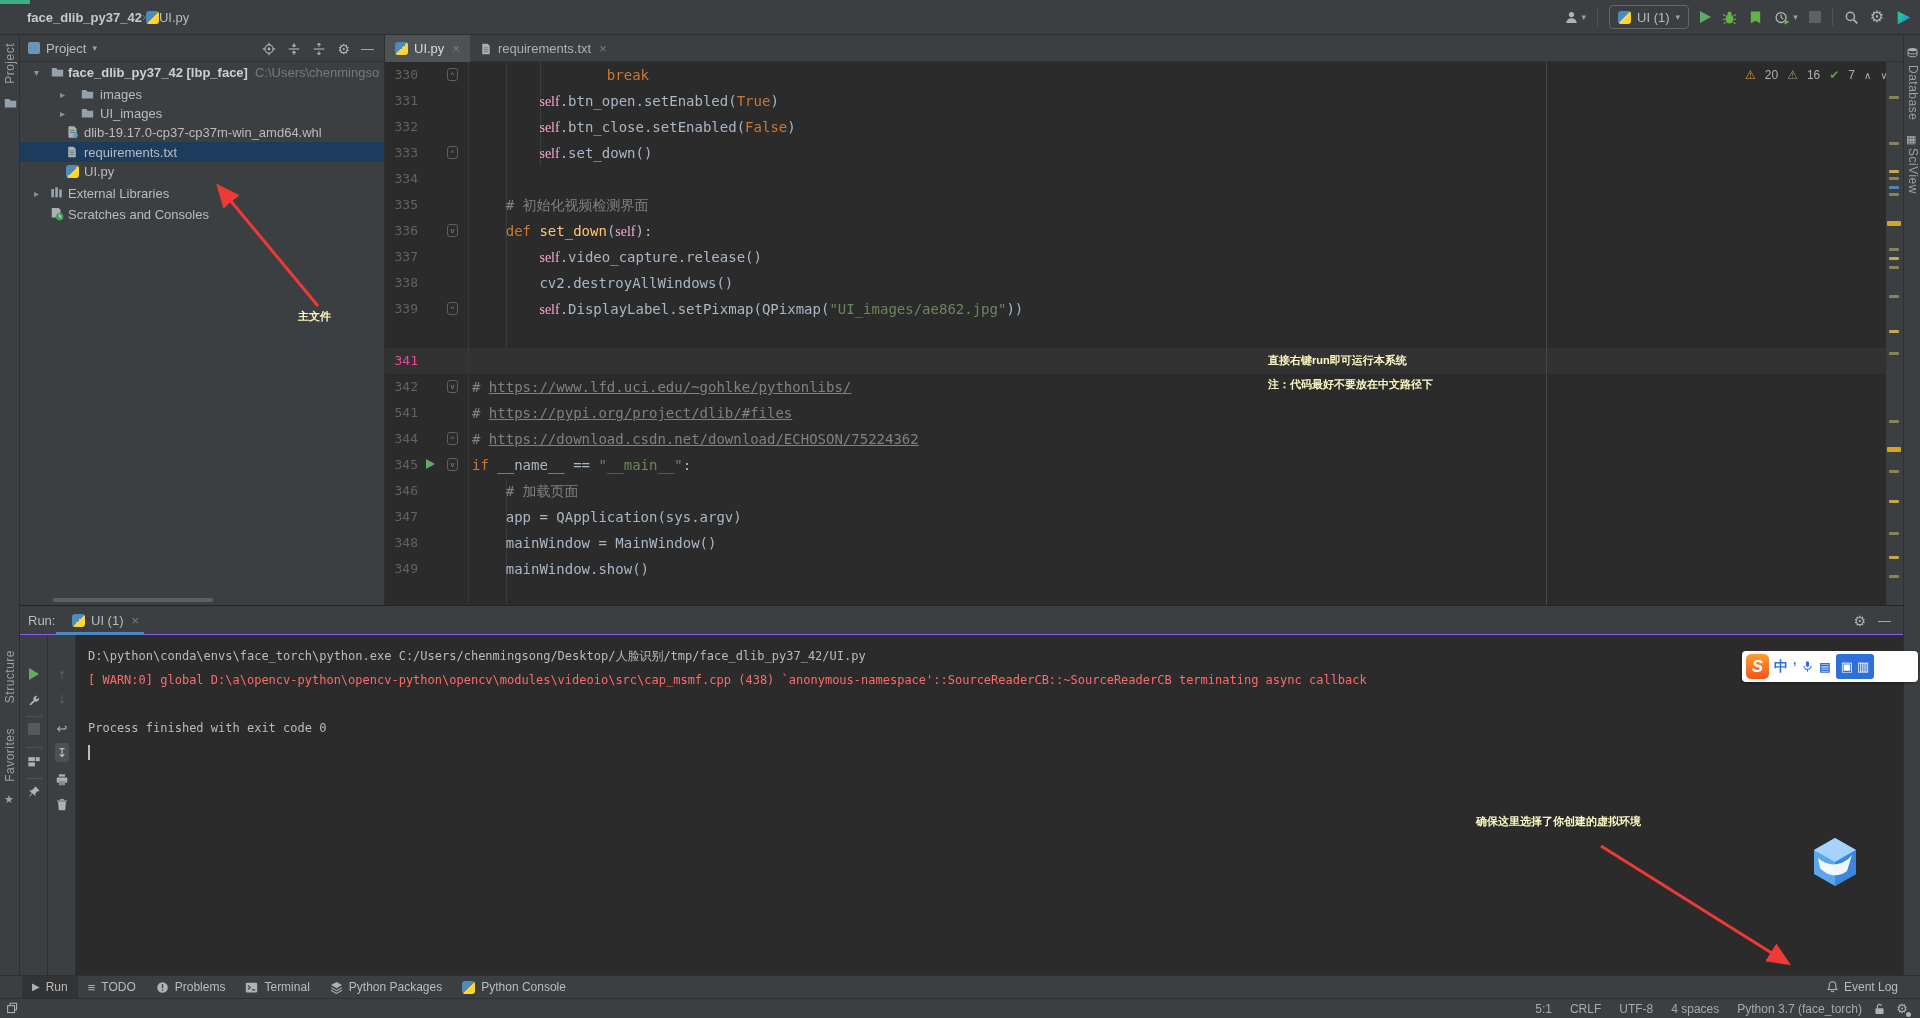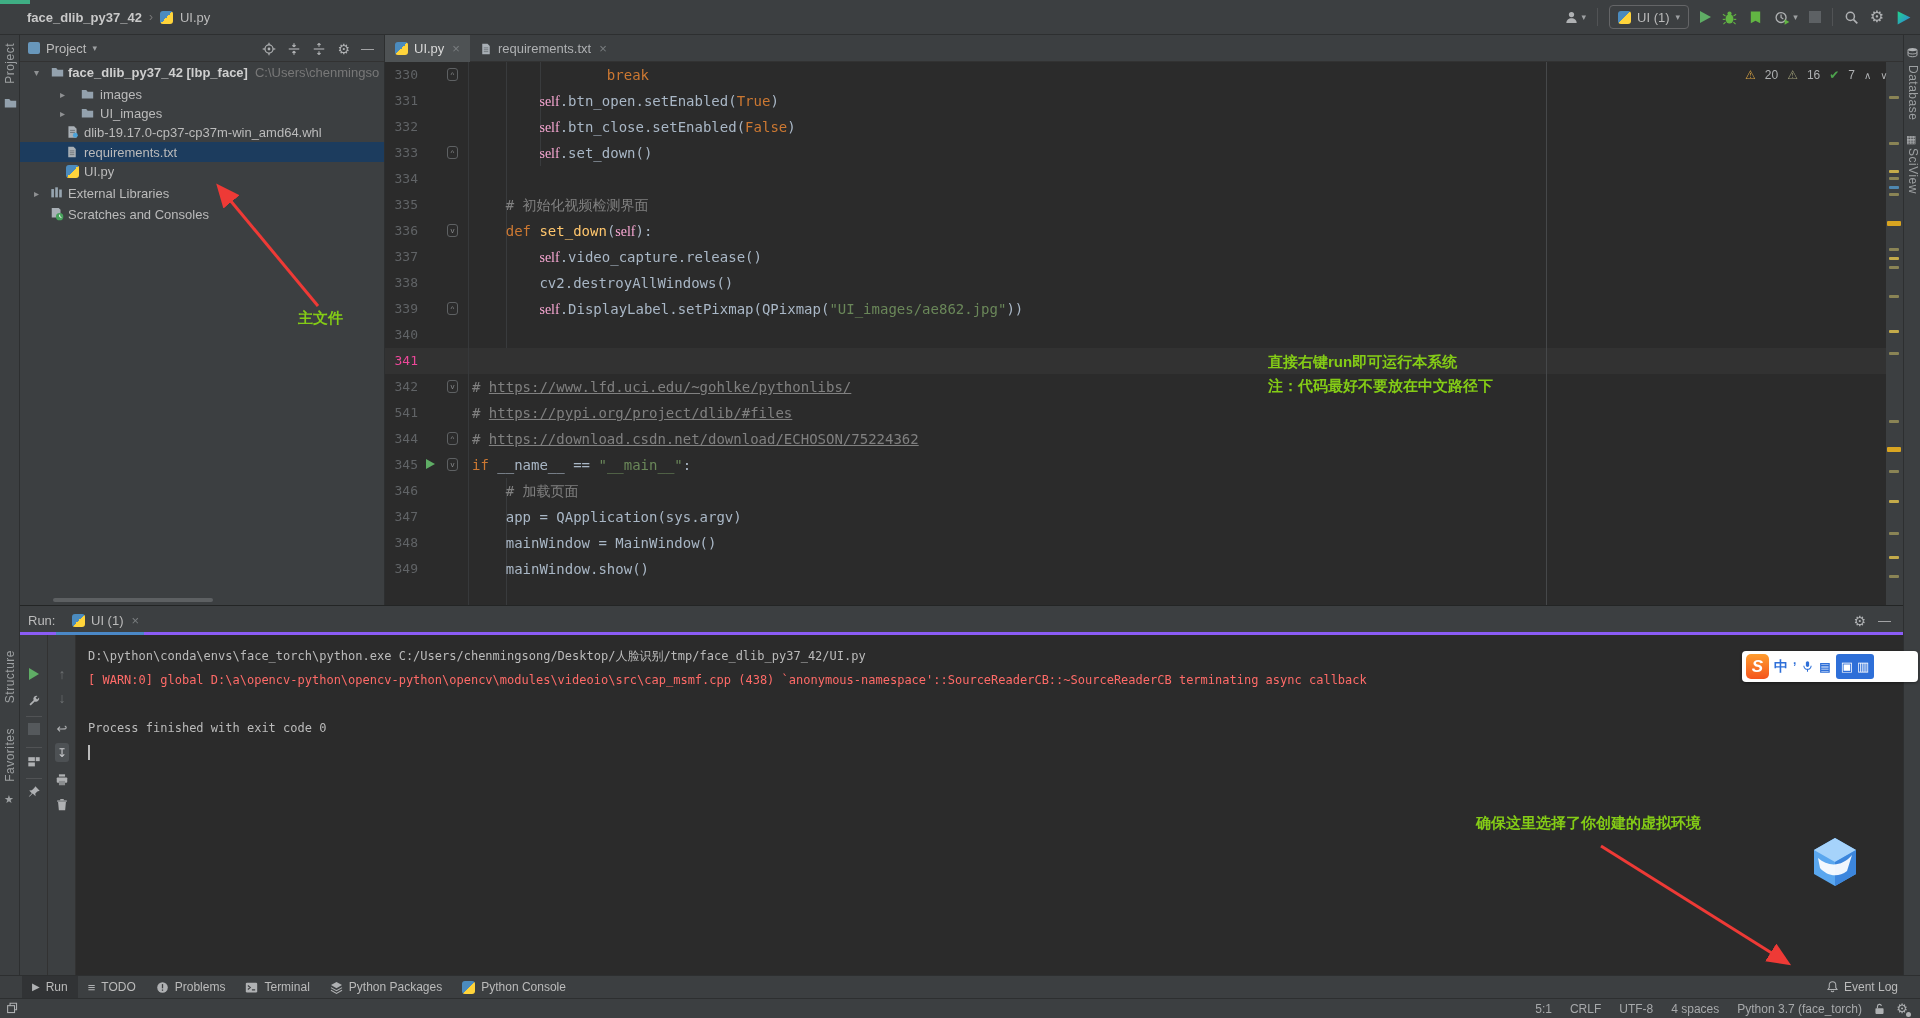--- a/index.html
+++ b/index.html
@@ -5,21 +5,21 @@
   *{margin:0;padding:0;box-sizing:border-box;}
   html,body{background:#1e1e1e;}
   body{font-family:"Liberation Sans",sans-serif;}
   #app{position:relative;width:1920px;height:1018px;background:#3c3f41;color:#bbbbbb;font-size:13px;overflow:hidden;}
   .ab{position:absolute;}
   svg{display:block;}
 
   
   #titlebar{left:0;top:0;width:1920px;height:35px;background:#3c3f41;border-bottom:1px solid #2d2f30;}
   #tb-artifact{left:0;top:0;width:30px;height:4px;background:#3fae84;}
-  #breadcrumb{left:27px;top:0;height:34px;display:flex;align-items:center;gap:7px;}
+  #breadcrumb{left:27px;top:0;height:34px;display:flex;align-items:center;}
   .bc-proj{font-weight:bold;color:#c9c9c9;}
   .bc-sep{color:#787878;font-size:12px;}
   #tb-right{right:8px;top:0;height:34px;display:flex;align-items:center;gap:11px;}
   .tb-sep{width:1px;height:18px;background:#515355;}
   .combo{display:flex;align-items:center;gap:6px;border:1px solid #646567;border-radius:4px;height:24px;padding:0 8px;}
   .caret-down{font-size:9px;color:#9da0a2;}
   .play-tri{width:0;height:0;border-left:11px solid #5fad65;border-top:6px solid transparent;border-bottom:6px solid transparent;}
   .stop-sq{width:12px;height:12px;background:#5d6164;}
   .gear-glyph{font-size:16px;color:#afb1b3;line-height:1;}
 
@@ -66,21 +66,21 @@
   #stripe{left:1886px;top:62px;width:17px;height:543px;}
   .smark{position:absolute;left:3px;width:10px;height:3px;border-radius:1px;}
   .smark.o{background:#8a8455;} .smark.y{background:#c4ab4a;} .smark.b{background:#4e87b0;}
   .smark.Y{left:1px;width:14px;height:5px;background:#d9a521;}
 
   
   #right-strip{left:1903px;top:35px;width:17px;height:963px;background:#3c3f41;border-left:1px solid #2d2f30;}
 
   
   #run-panel{left:20px;top:605px;width:1883px;height:370px;background:#2b2b2b;border-top:1px solid #232525;}
-  #run-header{left:0;top:0;width:100%;height:29px;background:#3c3f41;border-bottom:3px solid #8b5cf6;}
+  #run-header{left:0;top:0;width:100%;height:29px;background:#3c3f41;border-bottom:1px solid #8b5cf6;}
   #run-label{position:absolute;left:8px;top:0;height:29px;display:flex;align-items:center;color:#bbbbbb;}
   #run-tab{position:absolute;left:44px;top:0;height:29px;display:flex;align-items:center;gap:6px;padding:0 8px;}
   #run-tab-underline{position:absolute;left:36px;top:26px;width:88px;height:3px;background:#4a88c7;}
   #run-header-icons{position:absolute;right:12px;top:0;height:29px;display:flex;align-items:center;gap:12px;}
   .rp-col{position:absolute;top:29px;width:28px;height:341px;background:#3c3f41;}
   #rp-col1{left:0;border-right:1px solid #323232;}
   #rp-col2{left:28px;border-right:1px solid #323232;}
   .rp-ic{position:absolute;left:0;width:28px;display:flex;justify-content:center;}
   .rp-div{position:absolute;left:6px;width:16px;height:1px;background:#515355;}
   .rp-arrow{color:#6e7173;font-size:14px;line-height:1;}
@@ -94,21 +94,21 @@
   #bottom-bar{left:0;top:975px;width:1920px;height:23px;background:#3c3f41;border-top:1px solid #2d2f30;display:flex;align-items:center;}
   .bb-item{display:flex;align-items:center;gap:6px;height:23px;padding:0 10px;color:#bbbbbb;font-size:12px;}
   .bb-item.active{background:#313335;}
   #event-log{position:absolute;right:22px;top:975px;height:23px;display:flex;align-items:center;gap:5px;color:#bbbbbb;font-size:12px;}
   #status-bar{left:0;top:998px;width:1920px;height:20px;background:#3c3f41;border-top:1px solid #2d2f30;font-size:12px;color:#a7a9ab;}
   #sb-right{position:absolute;right:58px;top:0;height:20px;display:flex;align-items:center;gap:18px;}
   #sb-icons{position:absolute;right:12px;top:0;height:20px;display:flex;align-items:center;gap:10px;}
   #sb-restore{position:absolute;left:6px;top:3px;}
 
   
-  .red-note{position:absolute;color:#84cc16;font-size:15px;font-weight:600;white-space:nowrap;}
+  .red-note{position:absolute;color:#fef9c3;font-size:11px;font-weight:600;white-space:nowrap;}
   #sogou{left:1742px;top:651px;width:176px;height:31px;background:#ffffff;border-radius:4px;display:flex;align-items:center;padding:0 4px;gap:5px;box-shadow:0 1px 3px rgba(0,0,0,.4);}
   .sg-s{width:23px;height:25px;border-radius:5px;background:linear-gradient(180deg,#ff9d2e,#f4541d);color:#fff;font-weight:bold;font-size:17px;font-style:italic;text-align:center;line-height:25px;}
   .sg-it{color:#2e6fd8;font-size:14px;font-weight:bold;}
   .sg-blue{height:25px;border-radius:3px;background:#2e6fd8;color:#fff;display:flex;align-items:center;gap:4px;padding:0 5px;font-size:13px;}
 </style>
 </head>
 <body>
 
 <div id="app">
 
@@ -409,24 +409,20 @@
           <span class="cl-code"><span class="pl">        </span><span class="slf">self</span><span class="pl">.video_capture.release()</span></span>
         </div>
         <div class="cl" style="top: 208px;">
           <span class="cl-num">338</span>
           <span class="cl-code"><span class="pl">        </span><span class="pl">cv2.destroyAllWindows()</span></span>
         </div>
         <div class="cl" style="top: 234px;">
           <span class="cl-num">339</span>
           <span class="cl-fold">^</span>
           <span class="cl-code"><span class="pl">        </span><span class="slf">self</span><span class="pl">.DisplayLabel.setPixmap(QPixmap(</span><span class="str">"UI_images/ae862.jpg"</span><span class="pl">))</span></span>
-        </div>
-        <div class="cl" style="top: 260px;">
-          <span class="cl-num">340</span>
-          <span class="cl-code"></span>
         </div>
         <div class="cl caretline" style="top: 286px;">
           <span class="cl-num">341</span>
           <span class="cl-code"></span>
         </div>
         <div class="cl" style="top: 312px;">
           <span class="cl-num">342</span>
           <span class="cl-fold">v</span>
           <span class="cl-code"><span class="com"># </span><span class="lnk">https://www.lfd.uci.edu/~gohlke/pythonlibs/</span></span>
         </div>

